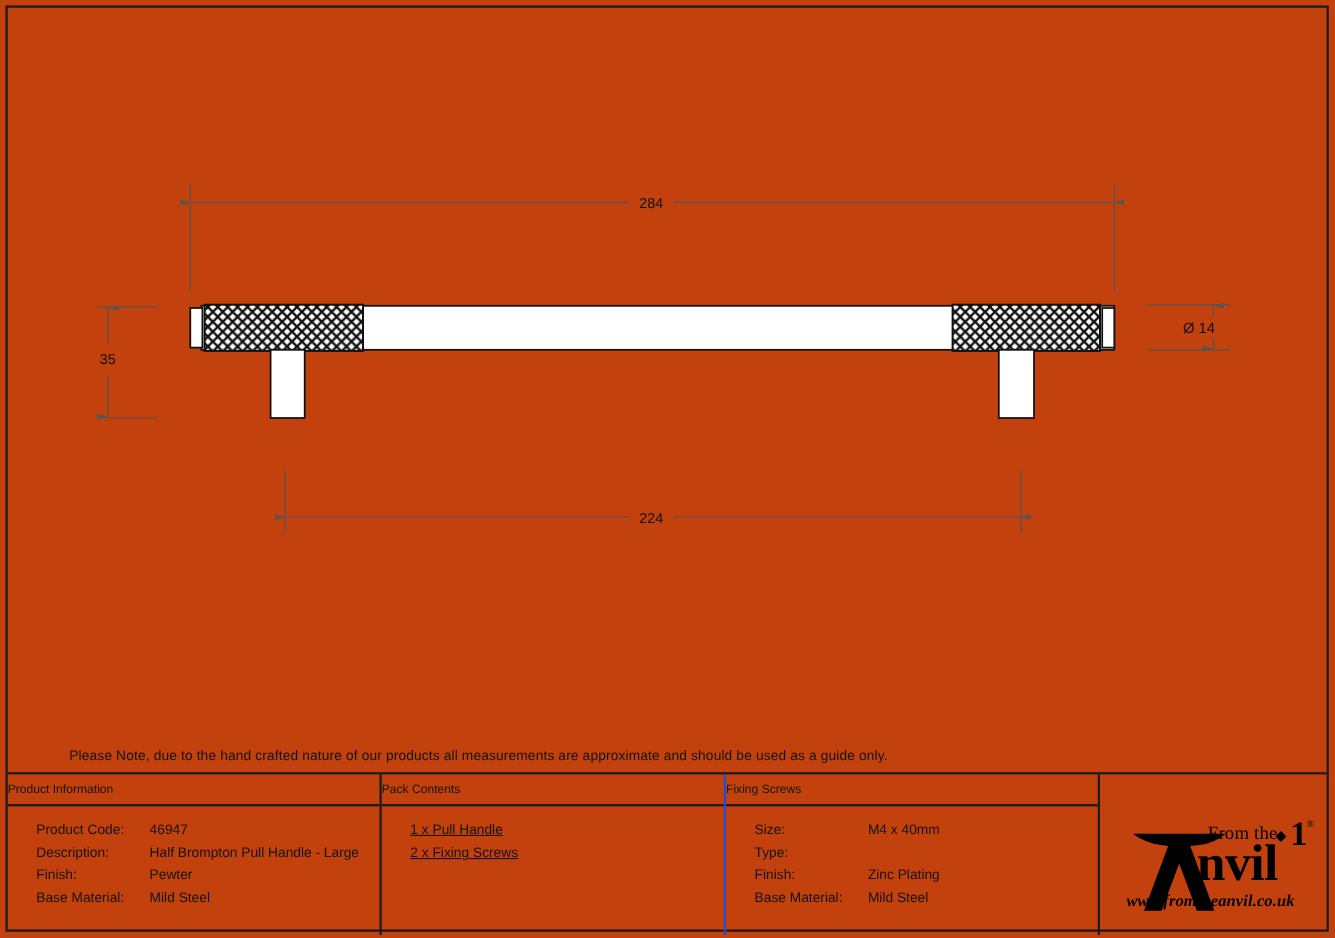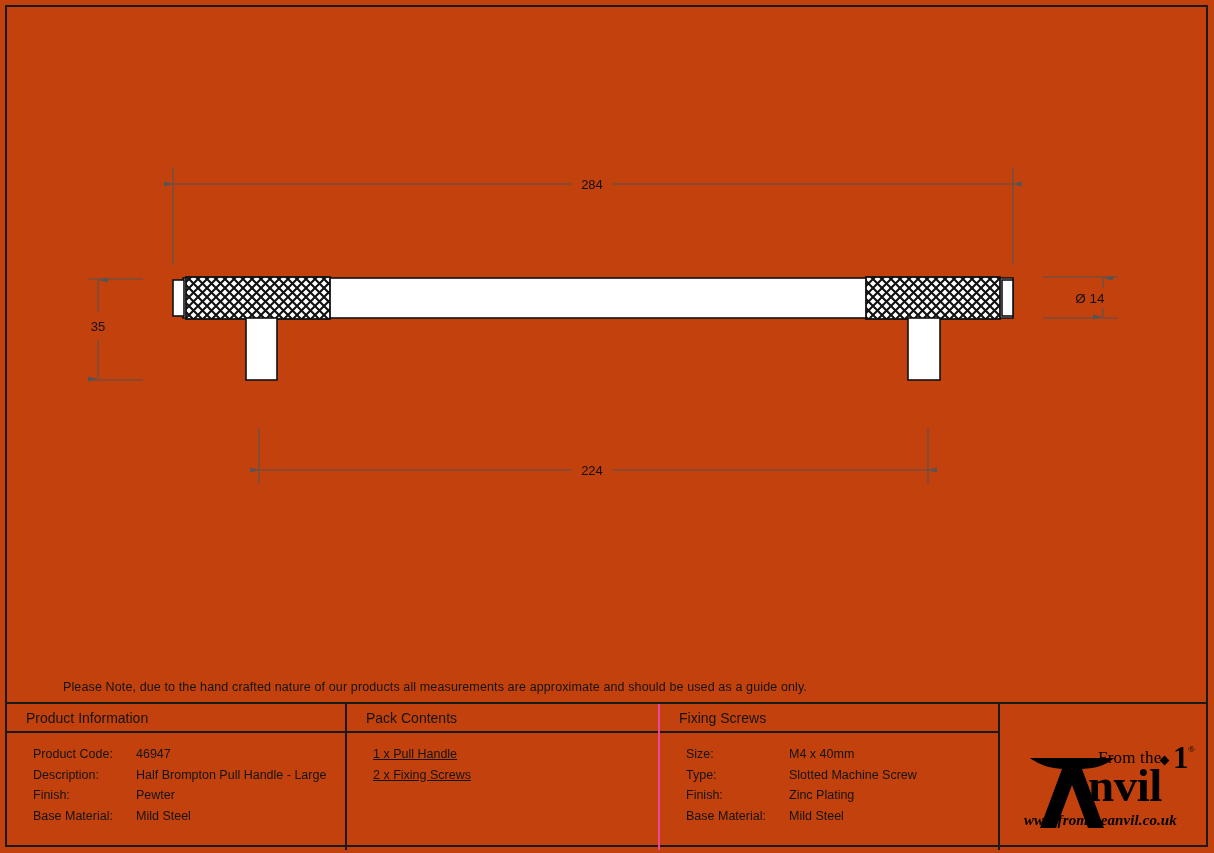--- a/index.html
+++ b/index.html
@@ -68,33 +68,33 @@
     width: 1199px;
     height: 146px;
   }
   .col {
     position: absolute;
     top: 0;
     height: 146px;
     box-sizing: border-box;
   }
   .col-prod   { left: 0px;   width: 340px; border-right: 2px solid #1a1a1a; }
-  .col-pack   { left: 340px; width: 313px; border-right: 2px solid #ec4899; }
+  .col-pack   { left: 340px; width: 313px; border-right: 2px solid #1d4ed8; }
   .col-screws { left: 653px; width: 340px; border-right: 2px solid #1a1a1a; }
   .col-logo   { left: 993px; width: 206px; margin-top: 25px; }
   .col-head {
     height: 29px;
     border-bottom: 2px solid #1a1a1a;
     display: flex;
     align-items: center;
     box-sizing: border-box;
   }
   .col-head span {
-    padding-left: 19px;
-    font-size: 14px;
+    padding-left: 0;
+    font-size: 11px;
     color: #141414;
     text-align: right;
   }
   .col-body {
     padding: 11px 0 0 26px;
   }
   .kv {
     display: flex;
     font-size: 12.5px;
     line-height: 20.5px;
@@ -308,21 +308,20 @@
         <div class="col-head">
           <span>Fixing Screws</span>
         </div>
         <div class="col-body">
           <div class="kv">
             <span class="k">Size:</span>
             <span class="v">M4 x 40mm</span>
           </div>
           <div class="kv">
             <span class="k">Type:</span>
-            <span class="v">Slotted Machine Screw</span>
           </div>
           <div class="kv">
             <span class="k">Finish:</span>
             <span class="v">Zinc Plating</span>
           </div>
           <div class="kv">
             <span class="k">Base Material:</span>
             <span class="v">Mild Steel</span>
           </div>
         </div>

